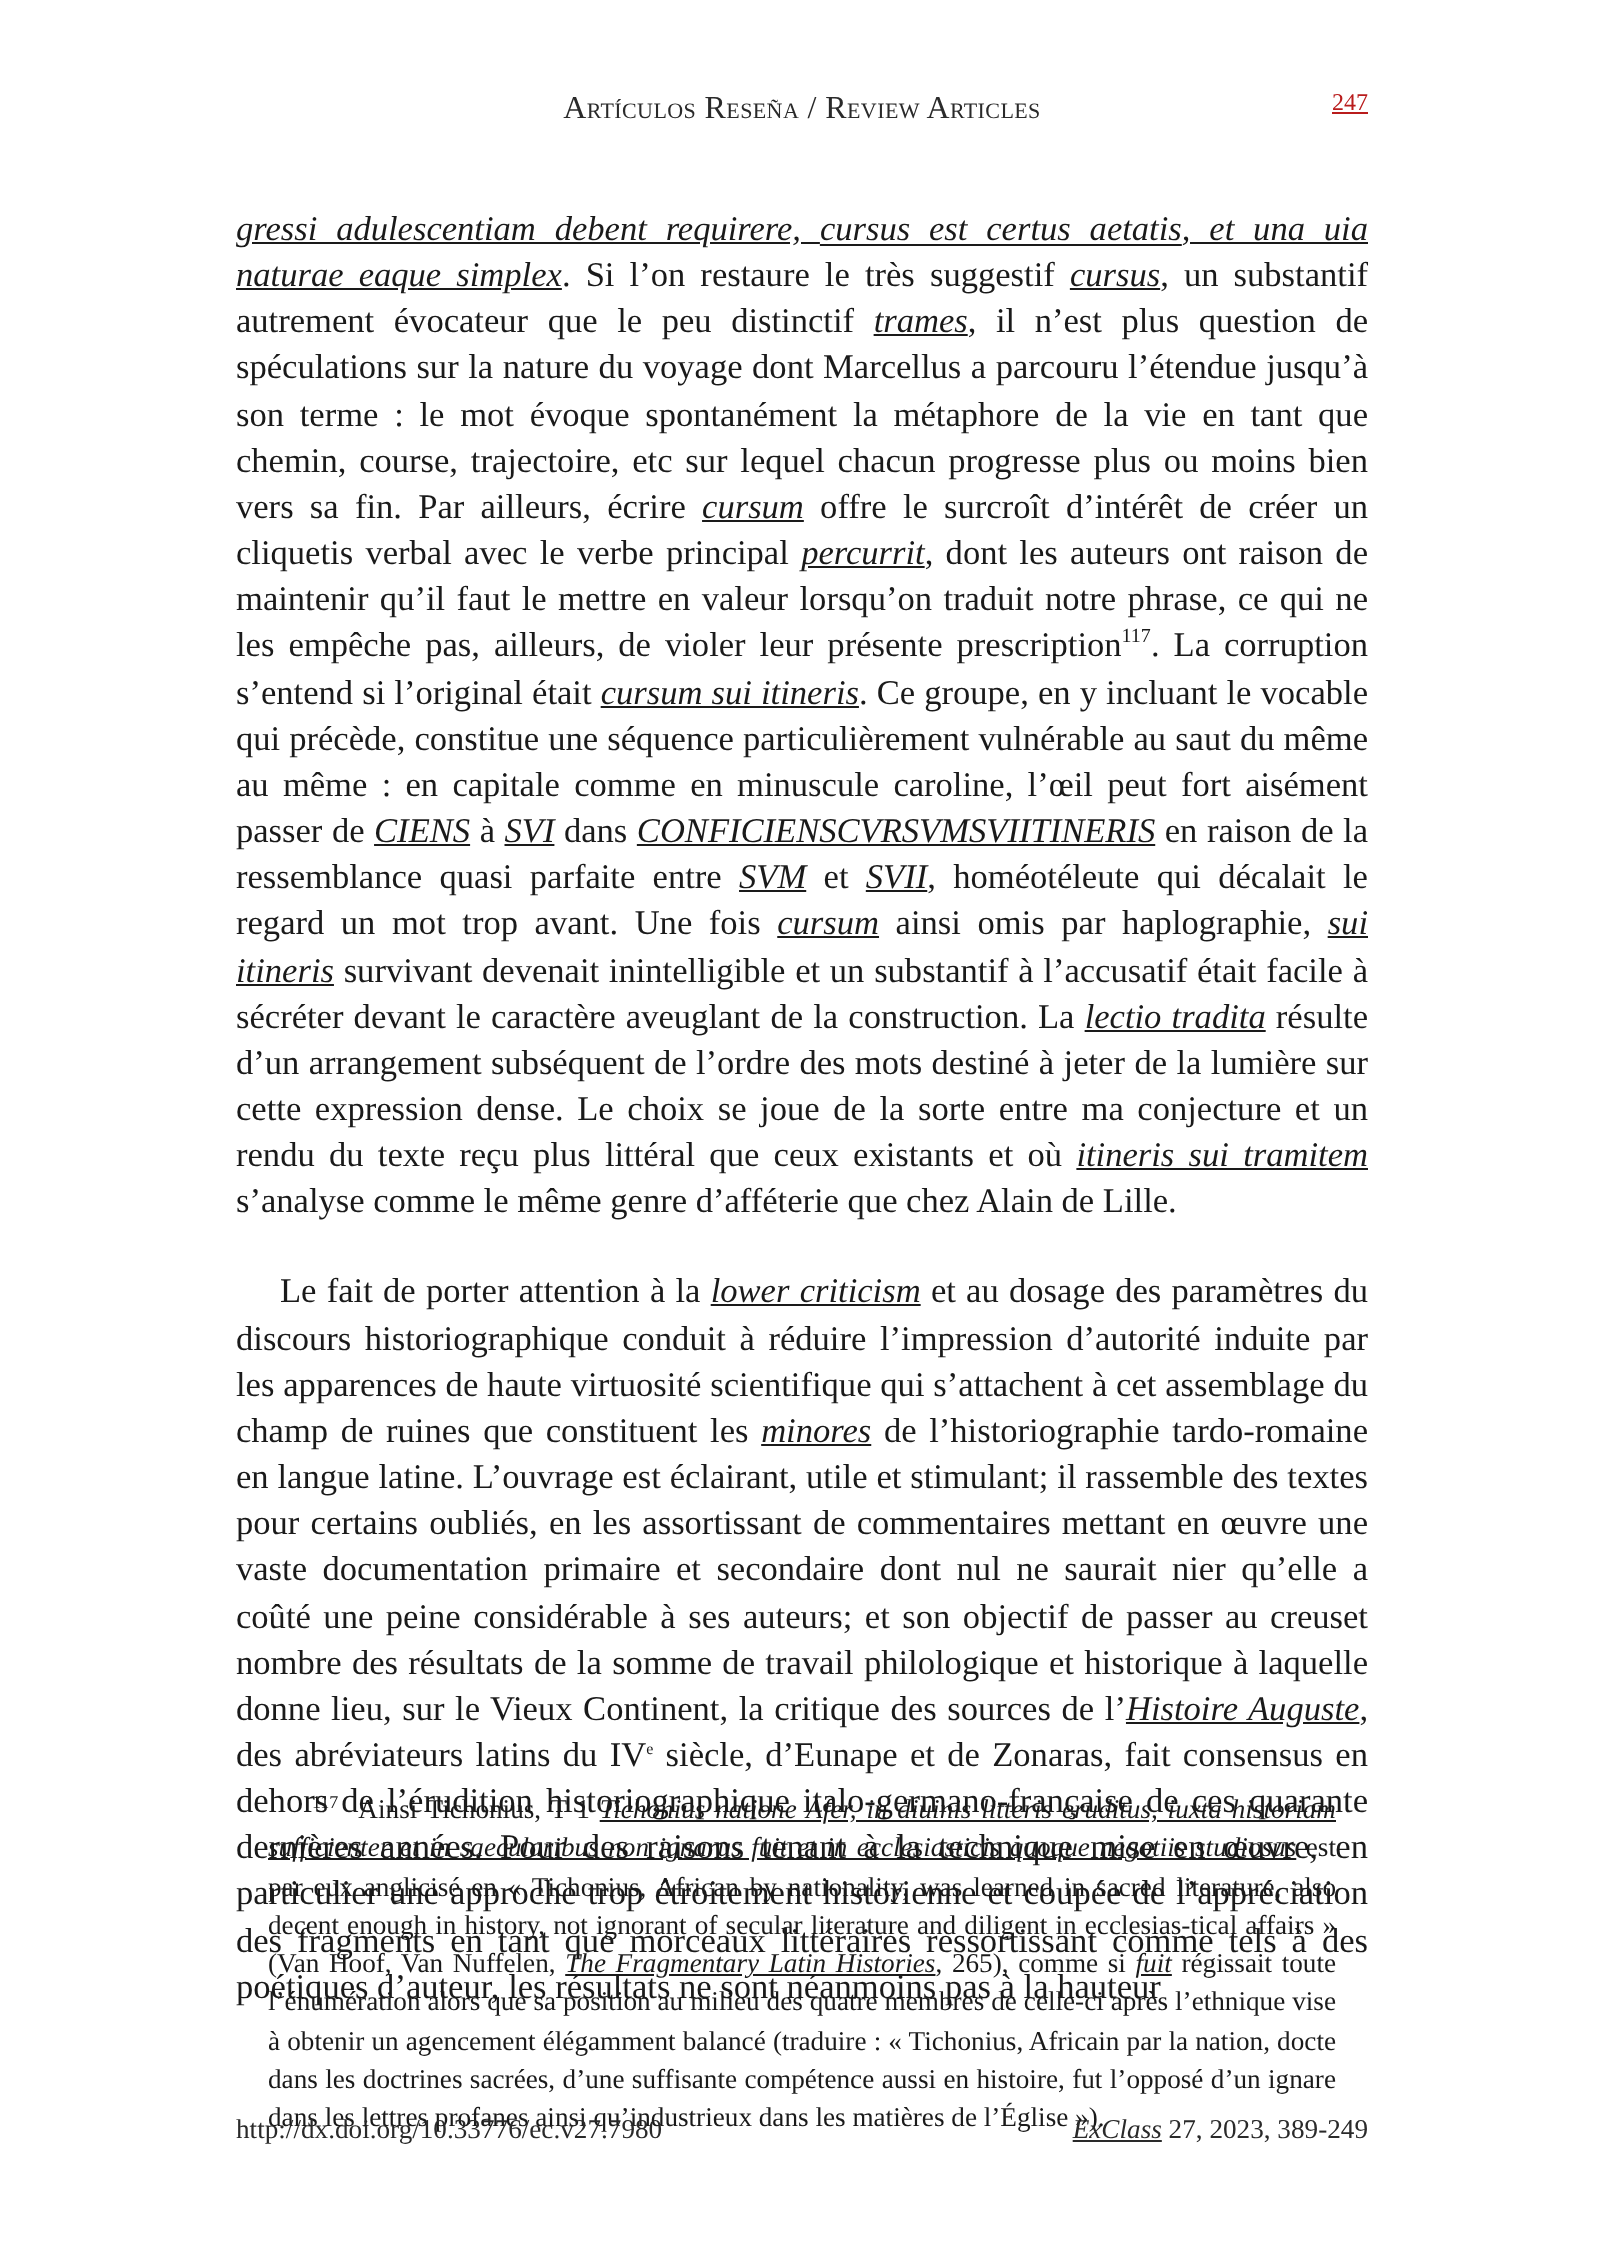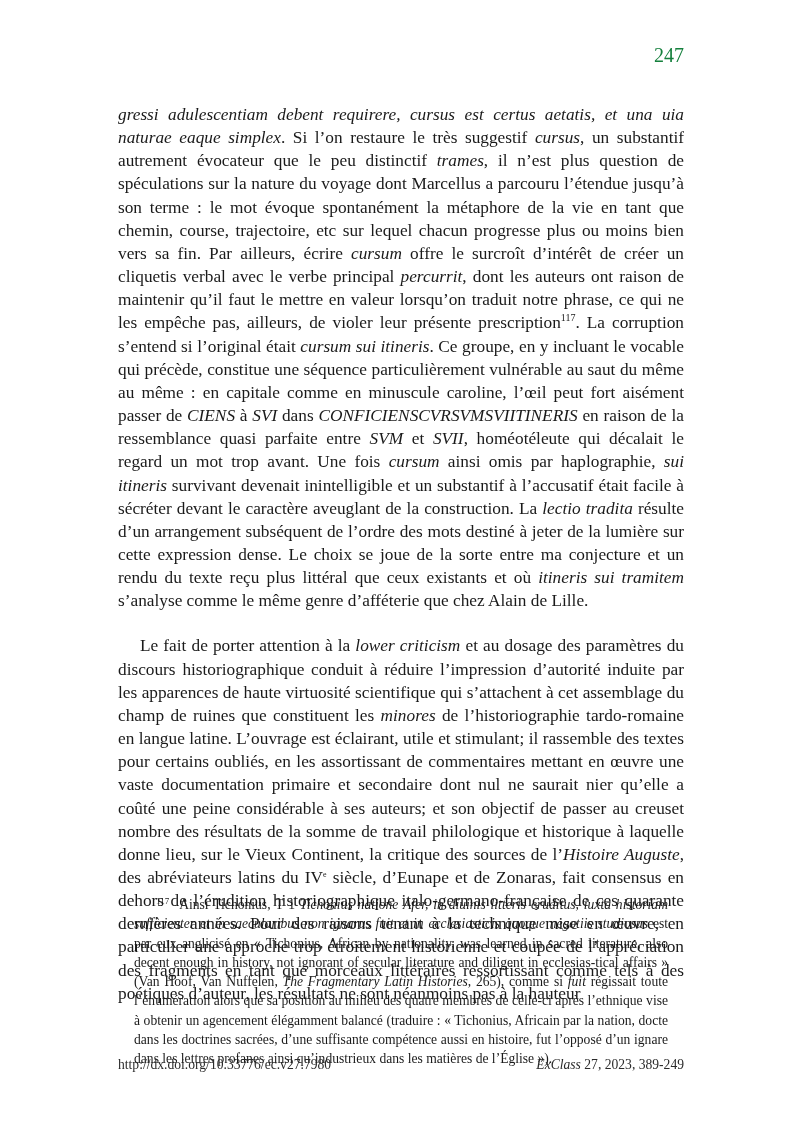--- a/index.html
+++ b/index.html
@@ -8,21 +8,21 @@
       font-family: "Liberation Serif", "DejaVu Serif", serif; color: #1a1a1a;
     }
     .running-head {
       position: absolute; top: 46px; left: 118px; width: 566px; height: 24px;
     }
     .running-title {
       position: absolute; left: 0; right: 0; top: 0; text-align: center;
       font-variant: small-caps; font-size: 16px; letter-spacing: 0.2px; color: #2a2a2a;
     }
     .page-number {
-      position: absolute; right: 0; top: -2px; font-size: 20px; color: #15803d;
+      position: absolute; right: 0; top: -2px; font-size: 12px; color: #b91c1c; text-decoration: underline;
     }
     .body-text {
       position: absolute; top: 103px; left: 118px; width: 566px;
       font-size: 17.3px; line-height: 23.15px; text-align: justify; hyphens: none;
     }
     .body-text p { margin: 0; }
     .body-text p.indent { text-indent: 22px; margin-top: 22px; }
     .footnotes {
       position: absolute; top: 876px; left: 118px; width: 566px;
       font-size: 13.6px; line-height: 19.3px; text-align: justify;
@@ -31,26 +31,27 @@
     .fn-mark { font-size: 9px; vertical-align: 5px; margin-right: 10px; }
     .sup { font-size: 10px; vertical-align: 7px; line-height: 0; }
     .sup-small { font-size: 8px; vertical-align: 6px; line-height: 0; }
     .u { text-underline-offset: 2px; }
     .footer {
       position: absolute; top: 1057px; left: 118px; width: 566px; height: 20px;
       font-size: 13.6px; color: #2a2a2a;
     }
     .footer .doi { position: absolute; left: 0; top: 0; }
     .footer .citation { position: absolute; right: 0; top: 0; }
-    i { font-style: italic; }
+    i { font-style: italic; text-decoration: underline; }
   </style>
 </head>
 <body>
 
 <div class="running-head">
+  <div class="running-title">Artículos Reseña / Review Articles</div>
   <div class="page-number">247</div>
 </div>
 
 <div class="body-text">
   <p><i>gressi adulescentiam debent requirere, </i><i class="u">cursus est certus aetatis</i><i>, et una uia naturae eaque simplex</i><span>. Si l’on restaure le très suggestif </span><i>cursus</i><span>, un substantif autrement évocateur que le peu distinctif </span><i>trames</i><span>, il n’est plus question de spéculations sur la nature du voyage dont Marcellus a parcouru l’étendue jusqu’à son terme : le mot évoque spontanément la métaphore de la vie en tant que chemin, course, trajectoire, etc sur lequel chacun progresse plus ou moins bien vers sa fin. Par ailleurs, écrire </span><i>cursum</i><span> offre le surcroît d’intérêt de créer un cliquetis verbal avec le verbe principal </span><i>percurrit</i><span>, dont les auteurs ont raison de maintenir qu’il faut le mettre en valeur lorsqu’on traduit notre phrase, ce qui ne les empêche pas, ailleurs, de violer leur présente prescription</span><a class="sup">117</a><span>. La corruption s’entend si l’original était </span><i>cursum sui itineris</i><span>. Ce groupe, en y incluant le vocable qui précède, constitue une séquence particulièrement vulnérable au saut du même au même : en capitale comme en minuscule caroline, l’œil peut fort aisément passer de </span><i>CIENS</i><span> à </span><i>SVI</i><span> dans </span><i>CONFICIENSCVRSVMSVIITINERIS</i><span> en raison de la ressemblance quasi parfaite entre </span><i>SVM</i><span> et </span><i>SVII</i><span>, homéotéleute qui décalait le regard un mot trop avant. Une fois </span><i>cursum</i><span> ainsi omis par haplographie, </span><i>sui itineris</i><span> survivant devenait inintelligible et un substantif à l’accusatif était facile à sécréter devant le caractère aveuglant de la construction. La </span><i>lectio tradita</i><span> résulte d’un arrangement subséquent de l’ordre des mots destiné à jeter de la lumière sur cette expression dense. Le choix se joue de la sorte entre ma conjecture et un rendu du texte reçu plus littéral que ceux existants et où </span><i>itineris sui tramitem</i><span> s’analyse comme le même genre d’afféterie que chez Alain de Lille.</span></p>
   <p class="indent"><span>Le fait de porter attention à la </span><i>lower criticism</i><span> et au dosage des paramètres du discours historiographique conduit à réduire l’impression d’autorité induite par les apparences de haute virtuosité scientifique qui s’attachent à cet assemblage du champ de ruines que constituent les </span><i>minores</i><span> de l’historiographie tardo-romaine en langue latine. L’ouvrage est éclairant, utile et stimulant; il rassemble des textes pour certains oubliés, en les assortissant de commentaires mettant en œuvre une vaste documentation primaire et secondaire dont nul ne saurait nier qu’elle a coûté une peine considérable à ses auteurs; et son objectif de passer au creuset nombre des résultats de la somme de travail philologique et historique à laquelle donne lieu, sur le Vieux Continent, la critique des sources de l’</span><i>Histoire Auguste</i><span>, des abréviateurs latins du IV</span><span class="sup-small">e</span><span> siècle, d’Eunape et de Zonaras, fait consensus en dehors de l’érudition historiographique italo-germano-française de ces quarante dernières années. Pour des raisons tenant à la technique mise en œuvre, en particulier une approche trop étroitement historienne et coupée de l’appréciation des fragments en tant que morceaux littéraires ressortissant comme tels à des poétiques d’auteur, les résultats ne sont néanmoins pas à la hauteur</span></p>
 </div>
 
 <div class="footnotes">
   <p><span class="fn-mark">117</span><span>Ainsi Tichonius, T 1 </span><i>Tichonius natione Afer, in diuinis litteris eruditus, iuxta historiam sufficienter et in saecularibus non ignarus fuit et in ecclesiasticis quoque negotiis studiosus</i><span> est par eux anglicisé en « Tichonius, African by nationality, was learned in sacred literature, also decent enough in history, not ignorant of secular literature and diligent in ecclesias-tical affairs » (Van Hoof, Van Nuffelen, </span><i>The Fragmentary Latin Histories</i><span>, 265), comme si </span><i>fuit</i><span> régissait toute l’énumération alors que sa position au milieu des quatre membres de celle-ci après l’ethnique vise à obtenir un agencement élégamment balancé (traduire : « Tichonius, Africain par la nation, docte dans les doctrines sacrées, d’une suffisante compétence aussi en histoire, fut l’opposé d’un ignare dans les lettres profanes ainsi qu’industrieux dans les matières de l’Église »).</span></p>

